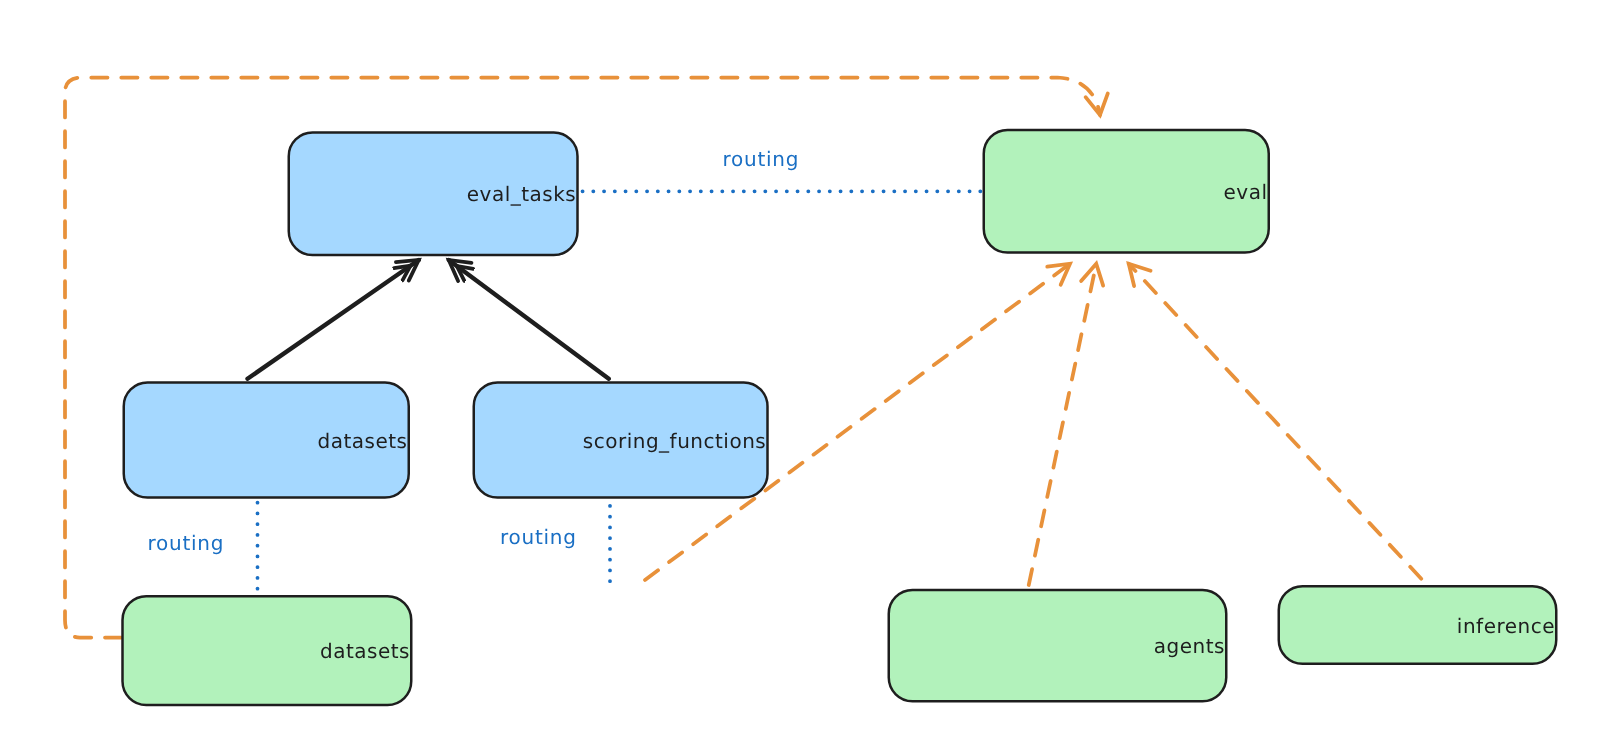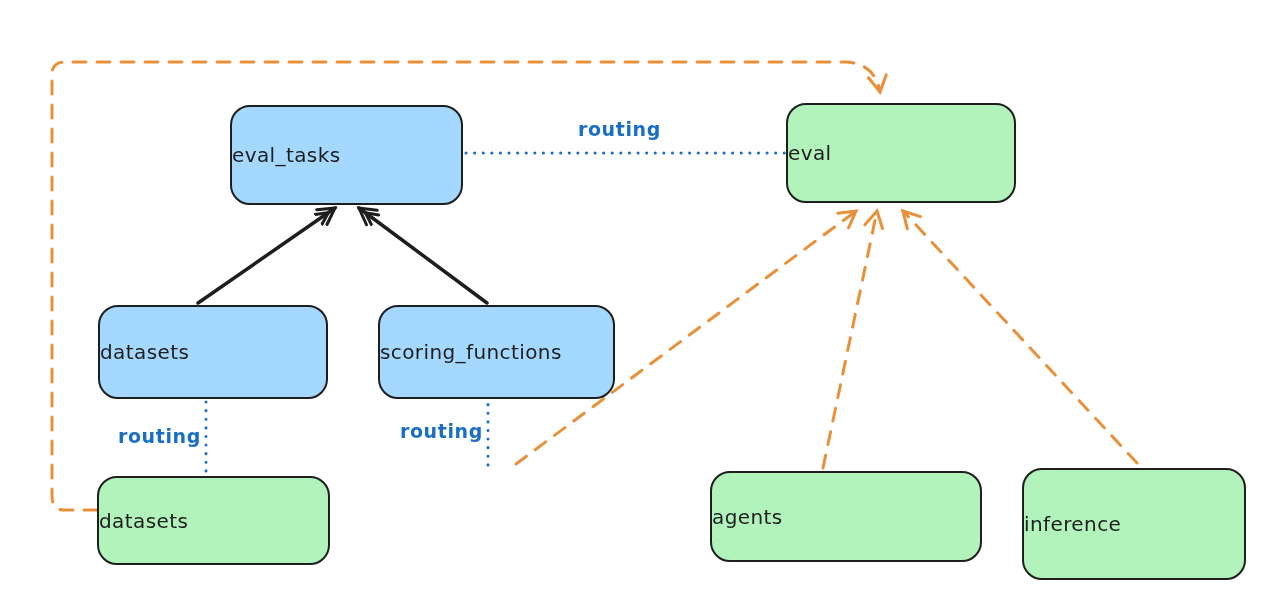--- a/index.html
+++ b/index.html
@@ -11,30 +11,30 @@
     --background:#ffffff;
   }
   html,body{margin:0;padding:0;background:var(--background);}
   #canvas{
     position:relative;width:1280px;height:596px;overflow:hidden;
     background:var(--background);
     font-family:"DejaVu Sans","Liberation Sans",sans-serif;
   }
   #edges{position:absolute;left:0;top:0;width:1280px;height:596px;}
   .node{
-    position:absolute;display:flex;align-items:center;justify-content:flex-start;
+    position:absolute;display:flex;align-items:center;justify-content:flex-end;
     border:2.5px solid var(--node-stroke);border-radius:20px;
     box-sizing:border-box;
-    color:var(--node-stroke);font-size:20px;letter-spacing:.4px;
+    color:var(--node-stroke);font-size:16px;letter-spacing:.4px;
   }
   .node.blue{background:var(--blue-node-fill);}
   .node.green{background:var(--green-node-fill);}
   .edge-label{
     position:absolute;color:var(--routing-blue);
-    font-size:19px;font-weight:bold;letter-spacing:.6px;
+    font-size:16px;font-weight:normal;letter-spacing:.6px;
   }
   .edge-black{stroke:var(--node-stroke);stroke-width:3.5;fill:none;stroke-linecap:round;}
   .edge-blue-dotted{stroke:var(--routing-blue);stroke-width:3;fill:none;
     stroke-dasharray:0.1 8.5;stroke-linecap:round;}
   .edge-orange-dashed{stroke:var(--orange-dashed);stroke-width:3;fill:none;
     stroke-dasharray:13 11;stroke-linecap:round;}
   .arrowhead-black{stroke:var(--node-stroke);stroke-width:3;fill:none;stroke-linecap:round;}
   .arrowhead-orange{stroke:var(--orange-dashed);stroke-width:3;fill:none;stroke-linecap:round;}
 </style>
 </head>
@@ -85,21 +85,21 @@
 
   <div class="node green" style="left:97px;top:476px;width:233px;height:89px">
     <span>datasets</span>
   </div>
 
 
   <div class="node green" style="left:710px;top:471px;width:272px;height:91px">
     <span>agents</span>
   </div>
 
-  <div class="node green" style="left:1022px;top:468px;width:224px;height:112px">
+  <div class="node green" style="left:1022px;top:468px;width:224px;height:64px">
     <span>inference</span>
   </div>
 
   <div class="edge-label" style="left:578px;top:118px">routing</div>
 
   <div class="edge-label" style="left:118px;top:425px">routing</div>
 
   <div class="edge-label" style="left:400px;top:420px">routing</div>
 
 </div>

